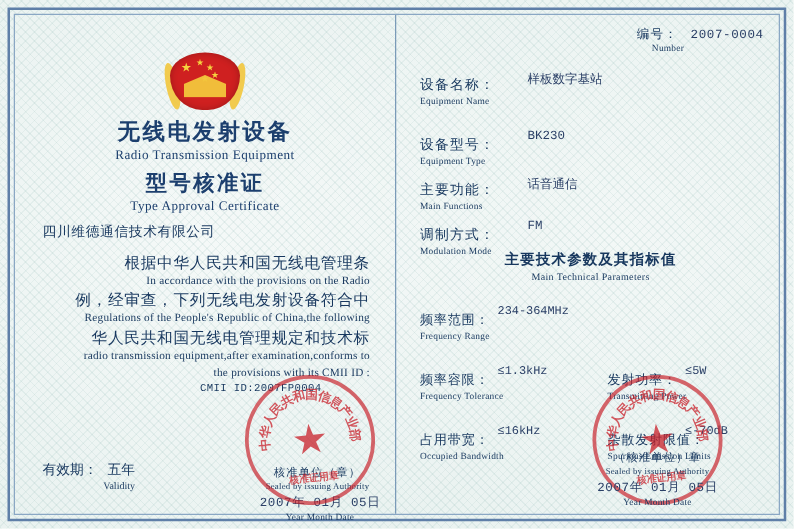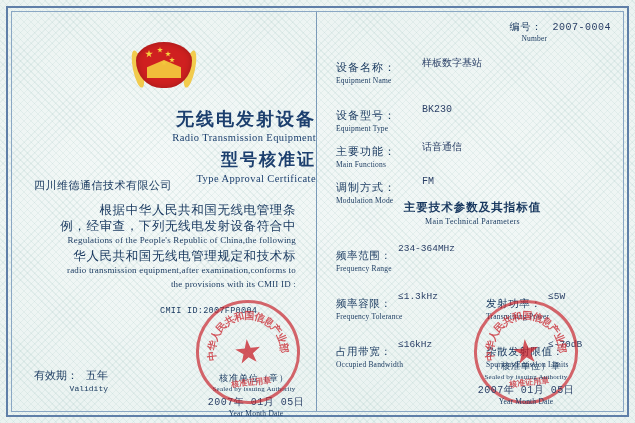--- a/index.html
+++ b/index.html
@@ -114,23 +114,23 @@
     width: 10px; height: 38px;
     background: #f2c63c;
     border-radius: 50%;
     opacity: 0.9;
   }
   .emblem .wheat-l { left: 0; transform: rotate(-12deg); }
   .emblem .wheat-r { right: 0; transform: rotate(12deg); }
 
   .title-block {
     position: absolute;
-    top: 96px;
+    top: 83px;
     left: 0; right: 0;
-    text-align: right;
+    text-align: center;
   }
   .title-cn {
     font-family: "DejaVu Sans", sans-serif;
     font-size: 18px;
     font-weight: bold;
     color: #1c3f6e;
     letter-spacing: 2px;
     line-height: 22px;
   }
   .title-en {
@@ -223,21 +223,21 @@
     top: 356px;
     font-size: 11px;
     color: #17375e;
     text-align: right;
   }
   .validity .val {
     margin-left: 8px;
     font-size: 11px;
   }
   .validity .en {
-    font-family: Liberation Mono, monospace;
+    font-family: Liberation Serif, serif;
     font-size: 8px;
     color: #17375e;
     display: block;
     margin-top: 1px;
   }
 
   .date-left {
     position: absolute;
     left: 190px;
     top: 383px;
@@ -472,20 +472,21 @@
       <div class="title-cn">无线电发射设备</div>
       <div class="title-en">Radio Transmission Equipment</div>
       <div class="subtitle-cn">型号核准证</div>
       <div class="subtitle-en">Type Approval Certificate</div>
     </div>
 
     <div class="applicant">四川维德通信技术有限公司</div>
 
     <div class="body-text">
       <div class="body-line-cn">根据中华人民共和国无线电管理条</div>
+      <div class="body-line-en">In accordance with the provisions on the Radio</div>
       <div class="body-line-cn">例，经审查，下列无线电发射设备符合中</div>
       <div class="body-line-en">Regulations of the People's Republic of China,the following</div>
       <div class="body-line-cn">华人民共和国无线电管理规定和技术标</div>
       <div class="body-line-en">radio transmission equipment,after examination,conforms to</div>
       <div class="body-line-en">the provisions with its CMII ID :</div>
     </div>
 
     <div class="cmii-row">CMII ID:2007FP0004</div>
 
     <div class="validity">

